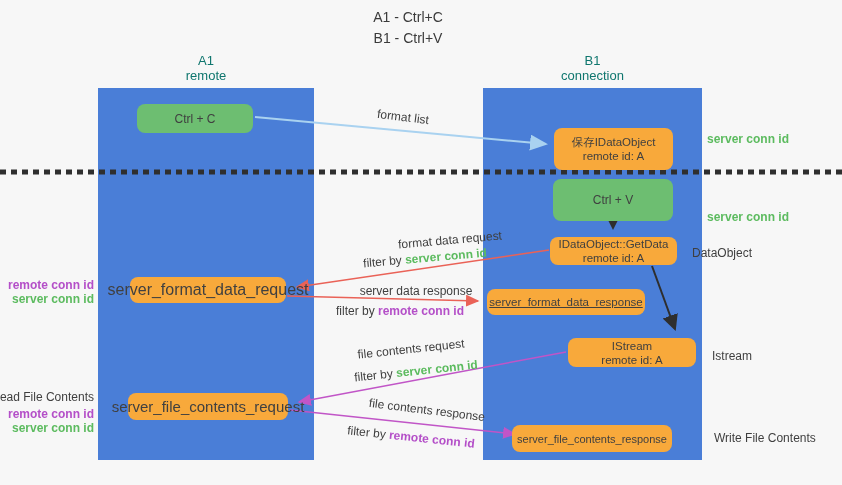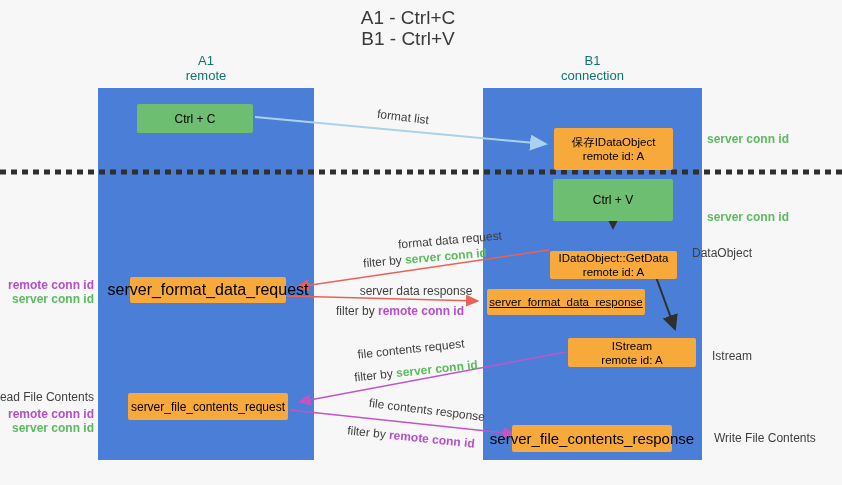--- a/index.html
+++ b/index.html
@@ -3,27 +3,27 @@
 <meta charset="utf-8">
 <style>
   html,body{margin:0;padding:0;}
   body{background:#f7f7f7;font-family:"Liberation Sans","DejaVu Sans",sans-serif;}
   #canvas{position:relative;width:842px;height:485px;background:#f7f7f7;overflow:hidden;}
 
   .lane{position:absolute;background:#4a7ed7;z-index:1;}
   .lane-header{position:absolute;z-index:3;text-align:center;font-size:13px;line-height:15px;color:#0f766e;}
 
   .title{position:absolute;left:308px;top:7px;width:200px;text-align:center;
-         font-size:19px;line-height:21px;color:#3a3a3a;z-index:3;}
+         font-size:14px;line-height:21px;color:#3a3a3a;z-index:3;}
 
   #arrows{position:absolute;left:0;top:0;z-index:2;}
 
   .node{position:absolute;z-index:3;display:flex;flex-direction:column;align-items:center;
-        justify-content:center;color:#000000;font-size:12px;line-height:14px;text-align:center;
-        border-radius:2px;white-space:nowrap;}
+        justify-content:center;color:#404040;font-size:12px;line-height:14px;text-align:center;
+        border-radius:8px;white-space:nowrap;}
   .node.green{background:#6dbe71;}
   .node.orange{background:#f8a93b;}
   .node .l2{font-size:11.5px;}
 
   .lbl{position:absolute;z-index:3;font-size:12px;color:#3f3f3f;white-space:nowrap;}
   .lbl.c{transform:translate(-50%,-50%);}
   .g{color:#5cbb5f;font-weight:bold;}
   .p{color:#b44fc8;font-weight:bold;}
   .side-right{position:absolute;z-index:3;font-size:12px;white-space:nowrap;}
   .side-left{position:absolute;z-index:3;font-size:12px;text-align:right;white-space:nowrap;}
@@ -77,37 +77,37 @@
 
   <div class="node green" style="left:137px;top:104px;width:116px;height:29px;">Ctrl + C</div>
 
   <div class="node orange" style="left:554px;top:128px;width:119px;height:42px;">
     <div class="l2">保存IDataObject</div>
     <div class="l2">remote id: A</div>
   </div>
 
   <div class="node green" style="left:553px;top:179px;width:120px;height:42px;">Ctrl + V</div>
 
-  <div class="node orange" style="left:550px;top:237px;width:127px;height:28px;margin-top:14px;">
+  <div class="node orange" style="left:550px;top:237px;width:127px;height:28px;">
     <div class="l2">IDataObject::GetData</div>
     <div class="l2">remote id: A</div>
   </div>
 
   <div class="node orange" style="left:130px;top:277px;width:156px;height:26px;font-size:16px;">server_format_data_request</div>
 
   <div class="node orange" style="left:487px;top:289px;width:158px;height:26px;font-size:11.5px;text-decoration:underline;">server_format_data_response</div>
 
   <div class="node orange" style="left:568px;top:338px;width:128px;height:29px;">
     <div class="l2">IStream</div>
     <div class="l2">remote id: A</div>
   </div>
 
-  <div class="node orange" style="left:128px;top:393px;width:160px;height:27px;font-size:12px;text-align:center;">server_file_contents_request</div>
+  <div class="node orange" style="left:128px;top:393px;width:160px;height:27px;font-size:15px;text-align:center;">server_file_contents_request</div>
 
-  <div class="node orange" style="left:512px;top:425px;width:160px;height:27px;font-size:15px;">server_file_contents_response</div>
+  <div class="node orange" style="left:512px;top:425px;width:160px;height:27px;font-size:11px;">server_file_contents_response</div>
 
   <div class="lbl c" style="left:403px;top:117px;transform:translate(-50%,-50%) rotate(7deg);">format list</div>
 
   <div class="lbl c" style="left:450px;top:240px;transform:translate(-50%,-50%) rotate(-5deg);">format data request</div>
   <div class="lbl c" style="left:425px;top:258px;transform:translate(-50%,-50%) rotate(-5deg);">
     <span>filter by </span><span class="g">server conn id</span>
   </div>
 
   <div class="lbl c" style="left:416px;top:291px;">server data response</div>
   <div class="lbl c" style="left:400px;top:311px;">

